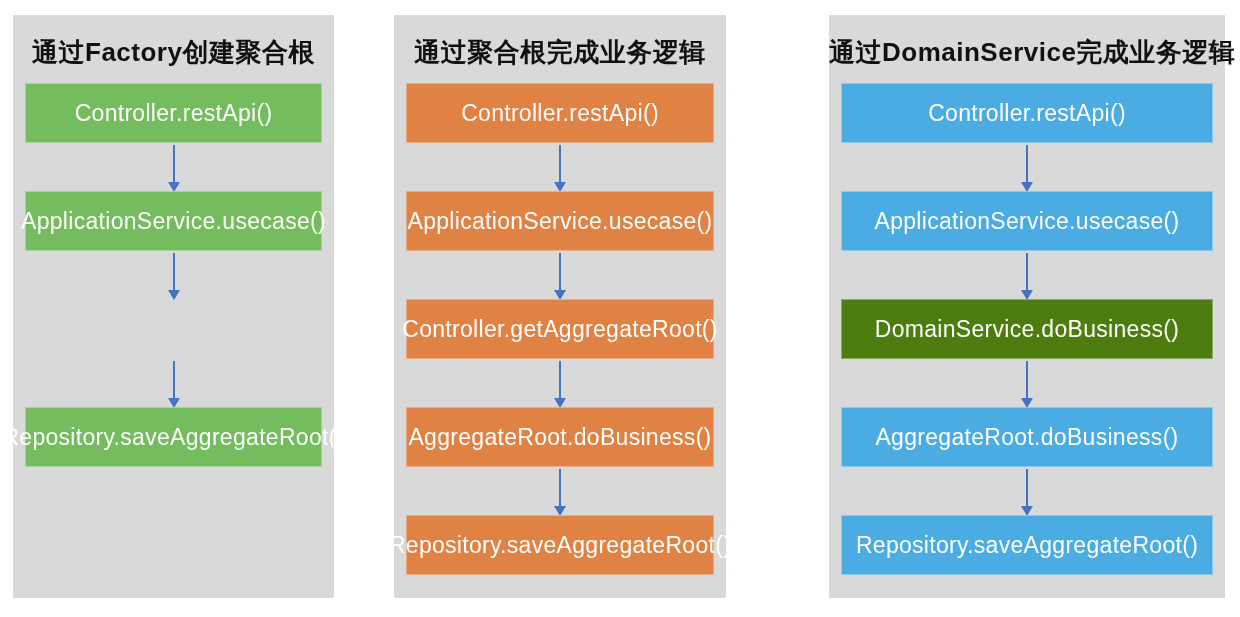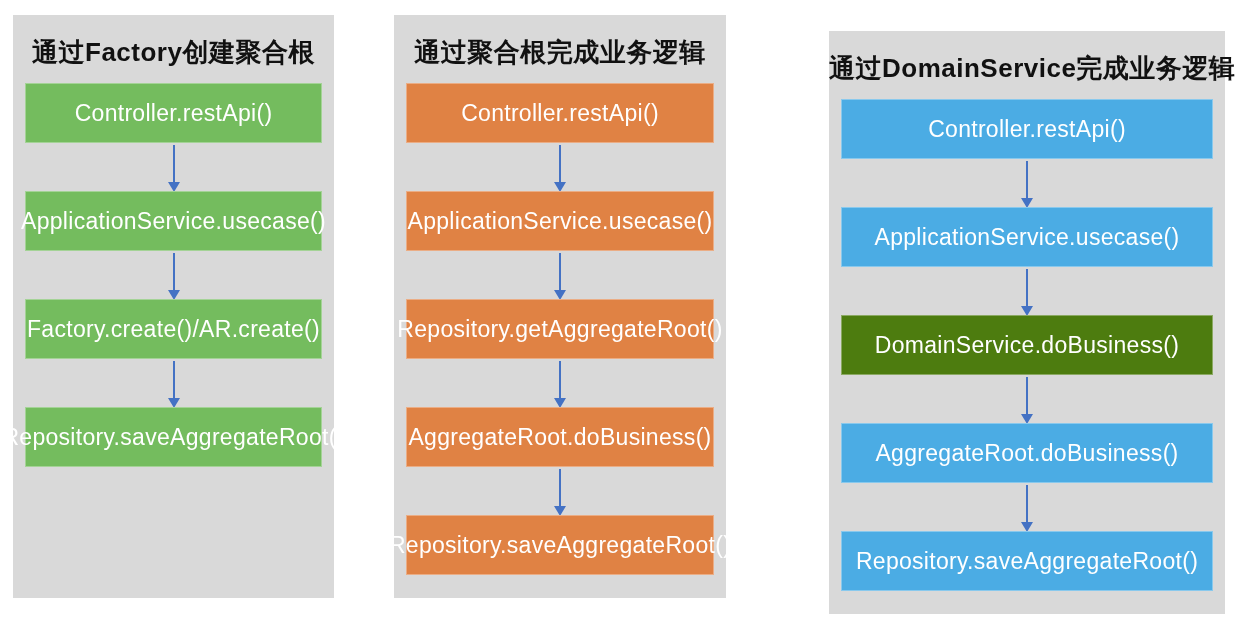--- a/index.html
+++ b/index.html
@@ -16,21 +16,21 @@
     overflow: hidden;
   }
   .panel {
     position: absolute;
     top: 15px;
     height: 583px;
     background: var(--panel-bg, #d9d9d9);
   }
   .panel-1 { left: 13px;  width: 321px; }
   .panel-2 { left: 394px; width: 332px; }
-  .panel-3 { left: 829px; width: 396px; margin-top: 16px; }
+  .panel-3 { left: 829px; width: 396px; }
 
   .panel-title {
     position: absolute;
     top: 22px;
     left: 0;
     right: 0;
     margin: 0;
     text-align: center;
     font-size: 26px;
     line-height: 30px;
@@ -90,32 +90,31 @@
 <body>
 
 <div class="canvas">
 
   <section class="panel panel-1">
     <h2 class="panel-title">通过Factory创建聚合根</h2>
     <div class="box row-0" style="background: rgb(116, 188, 94); color: rgb(255, 255, 255);">Controller.restApi()</div>
     <div class="arrow gap-0"></div>
     <div class="box row-1" style="background: rgb(116, 188, 94); color: rgb(255, 255, 255);">ApplicationService.usecase()</div>
     <div class="arrow gap-1"></div>
-    <div class="box row-2" style="background: rgb(116, 188, 94); color: rgb(255, 255, 255);">Factory.create()/AR.create()</div>
     <div class="arrow gap-2"></div>
     <div class="box row-3" style="background: rgb(116, 188, 94); color: rgb(255, 255, 255);">Repository.saveAggregateRoot()</div>
   </section>
 
   <section class="panel panel-2">
     <h2 class="panel-title">通过聚合根完成业务逻辑</h2>
     <div class="box row-0" style="background: rgb(224, 130, 68); color: rgb(255, 255, 255);">Controller.restApi()</div>
     <div class="arrow gap-0"></div>
     <div class="box row-1" style="background: rgb(224, 130, 68); color: rgb(255, 255, 255);">ApplicationService.usecase()</div>
     <div class="arrow gap-1"></div>
-    <div class="box row-2" style="background: rgb(224, 130, 68); color: rgb(255, 255, 255);">Repository.getAggregateRoot()</div>
+    <div class="box row-2" style="background: rgb(224, 130, 68); color: rgb(255, 255, 255);">Controller.getAggregateRoot()</div>
     <div class="arrow gap-2"></div>
     <div class="box row-3" style="background: rgb(224, 130, 68); color: rgb(255, 255, 255);">AggregateRoot.doBusiness()</div>
     <div class="arrow gap-3"></div>
     <div class="box row-4" style="background: rgb(224, 130, 68); color: rgb(255, 255, 255);">Repository.saveAggregateRoot()</div>
   </section>
 
   <section class="panel panel-3">
     <h2 class="panel-title">通过DomainService完成业务逻辑</h2>
     <div class="box row-0" style="background: rgb(75, 172, 228); color: rgb(255, 255, 255);">Controller.restApi()</div>
     <div class="arrow gap-0"></div>

